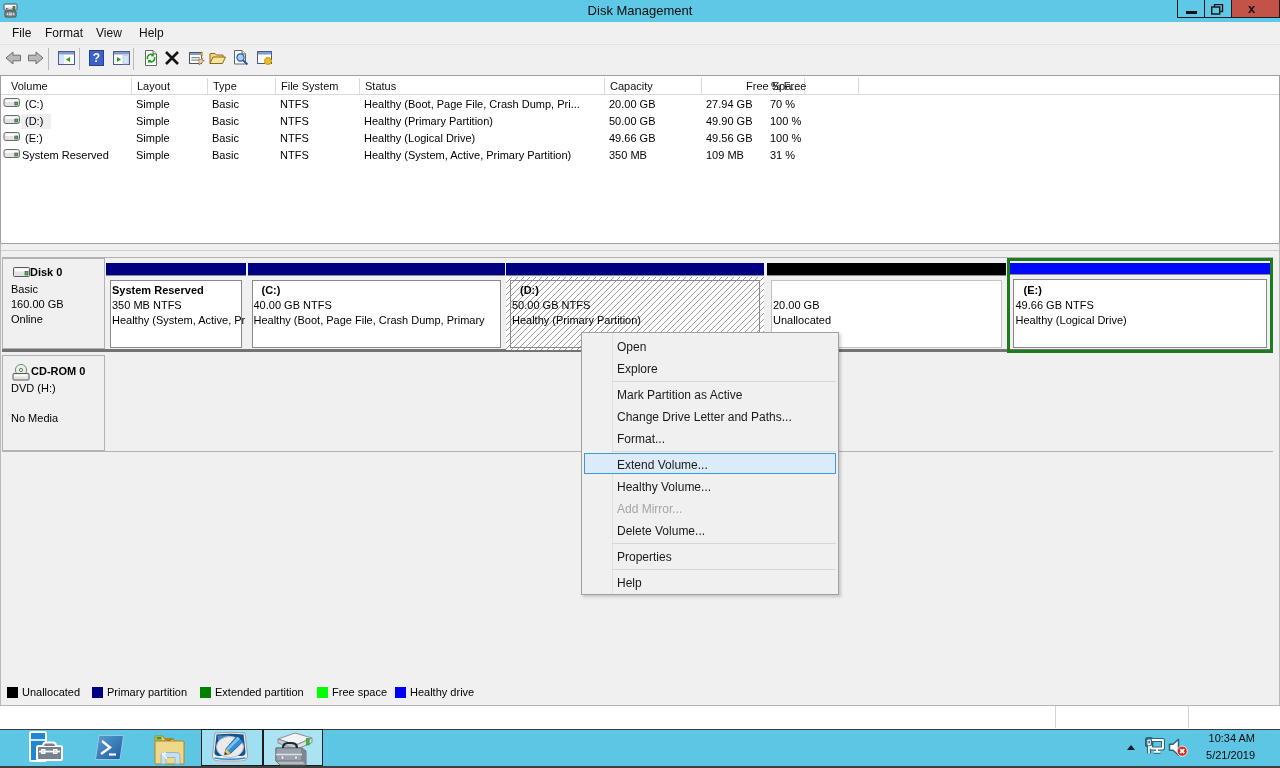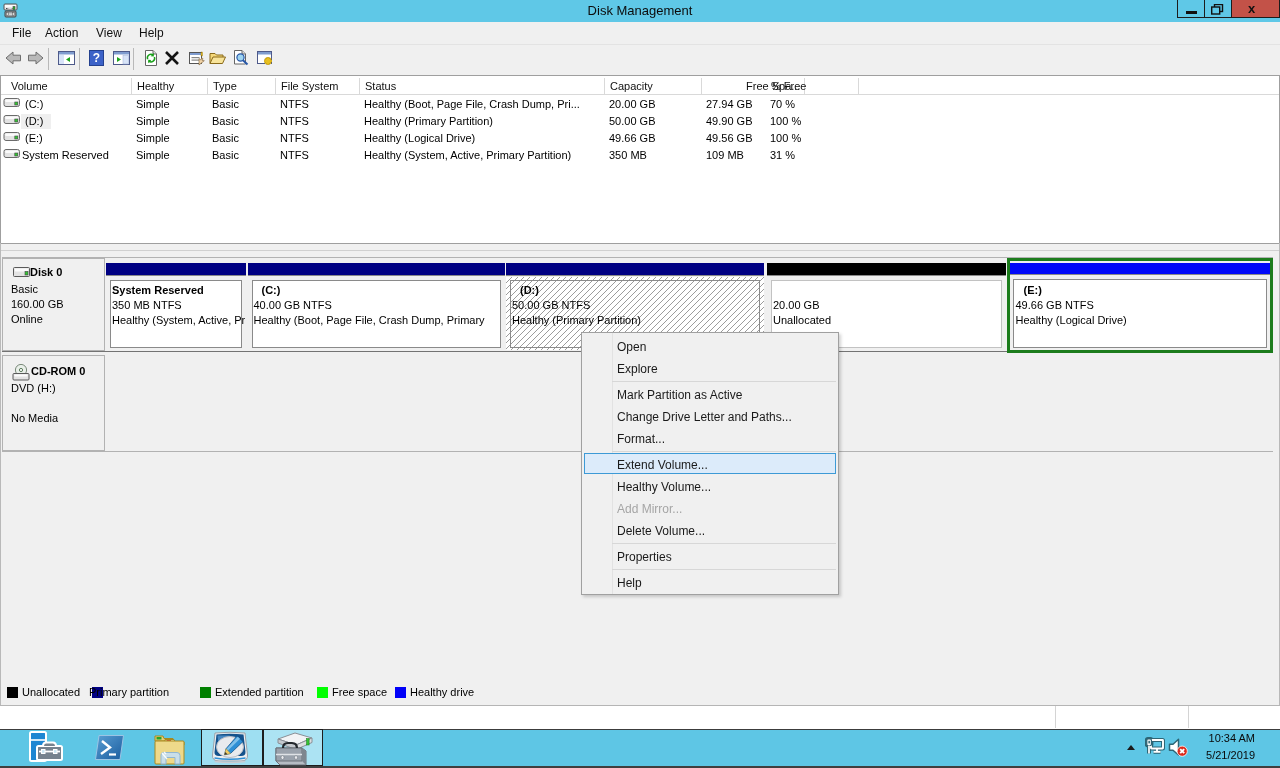--- a/index.html
+++ b/index.html
@@ -79,21 +79,21 @@
 <div class="abs capbtn" id="btnclose"></div>
 <div class="abs" style="left:1186px;top:11px;width:11px;height:3px;background:#111"></div>
 <svg class="abs" style="left:1211px;top:4px" width="13" height="11" viewBox="0 0 13 11">
   <rect x="3.5" y="0.5" width="8" height="7" fill="none" stroke="#111" stroke-width="1.4"></rect>
   <rect x="0.7" y="3" width="8" height="7" fill="#5fc8e7" stroke="#111" stroke-width="1.4"></rect>
 </svg>
 <div class="abs" style="left:1248px;top:2px;width:16px;height:14px;font-size:13px;font-weight:bold;color:#111;line-height:14px">x</div>
 
 <div class="abs" id="menubar"></div>
 <div class="abs menuitem" style="left:12px">File</div>
-<div class="abs menuitem" style="left:45px">Action</div>
+<div class="abs menuitem" style="left:45px">Format</div>
 <div class="abs menuitem" style="left:96px">View</div>
 <div class="abs menuitem" style="left:139px">Help</div>
 
 <div class="abs" id="toolbar"></div>
 <div class="abs tsep" style="left:48px;top:48px"></div>
 <div class="abs tsep" style="left:79px;top:48px"></div>
 <div class="abs tsep" style="left:133px;top:48px"></div>
 
 <svg class="abs ticon" style="left:5px" width="17" height="16" viewBox="0 0 17 16">
   <path d="M1 8 L8 2 L8 5.2 L15.5 5.2 L15.5 10.8 L8 10.8 L8 14 Z" fill="#b9b9b9" stroke="#6e6e6e"></path>
@@ -150,21 +150,21 @@
   <rect x="0.5" y="1.5" width="14" height="12" fill="#fff" stroke="#4e5a8a"></rect>
   <rect x="1" y="2" width="13" height="2.5" fill="#7f9ccf"></rect>
   <circle cx="11" cy="11" r="3.4" fill="#e8c020" stroke="#8a6a10"></circle>
   <circle cx="11" cy="11" r="1.2" fill="#fff" stroke="#8a6a10"></circle>
   <path d="M11 7 L11 15 M7 11 L15 11 M8.2 8.2 L13.8 13.8 M13.8 8.2 L8.2 13.8" stroke="#e8c020" stroke-width="1.4"></path>
 </svg>
 
 <div class="abs" id="listview"></div>
 <div class="abs" id="lvheader">
   <div class="abs hcell" style="left:0;width:131px">Volume</div>
-  <div class="abs hcell" style="left:131px;width:76px;padding-left:5px">Healthy</div>
+  <div class="abs hcell" style="left:131px;width:76px;padding-left:5px">Layout</div>
   <div class="abs hcell" style="left:207px;width:68px;padding-left:5px">Type</div>
   <div class="abs hcell" style="left:275px;width:84px;padding-left:5px">File System</div>
   <div class="abs hcell" style="left:359px;width:245px;padding-left:5px">Status</div>
   <div class="abs hcell" style="left:604px;width:97px;padding-left:5px">Capacity</div>
   <div class="abs hcell" style="left:740px;width:64px;padding-left:5px">Free Spa...</div>
   <div class="abs hcell" style="left:765px;width:93px;padding-left:5px">% Free</div>
 </div>
 
 <div class="abs" style="left:21px;top:114px;width:30px;height:15px;background:#efefef"></div>
 <svg class="abs" id="vicons" style="left:3px;top:96px" width="18" height="70" viewBox="0 0 18 70">
@@ -213,21 +213,21 @@
   <div class="abs lvtext" style="left:212px">Basic</div>
   <div class="abs lvtext" style="left:280px">NTFS</div>
   <div class="abs lvtext" style="left:364px">Healthy (System, Active, Primary Partition)</div>
   <div class="abs lvtext" style="left:609px">350 MB</div>
   <div class="abs lvtext" style="left:706px">109 MB</div>
   <div class="abs lvtext" style="left:770px">31 %</div>
 </div>
 
 <div class="abs" style="left:0;top:250px;width:1280px;height:1px;background:#d0d0d0"></div>
 
-<div class="abs bandrow" style="top:257px;height:95px;border-top:1px solid #b2b2b2;border-bottom:1px solid #737373">
+<div class="abs bandrow" style="top:257px;height:95px;border-top:1px solid #b2b2b2;border-bottom:3px solid #737373">
   <div class="abs bandlabel">
     <svg class="abs" style="left:10px;top:8px" width="17" height="10" viewBox="0 0 17 10">
       <rect x="0.5" y="0.5" width="16" height="9" rx="1" fill="#e3e3e3" stroke="#5a5a5a"></rect>
       <rect x="1.8" y="1.6" width="13.4" height="3" rx="1" fill="#fbfbfb"></rect>
       <rect x="12" y="4.5" width="3" height="3.5" fill="#35c435" stroke="#444" stroke-width="0.6"></rect>
     </svg>
     <div class="abs" style="left:27px;top:7px;font-weight:bold;font-size:11px">Disk 0</div>
     <div class="abs" style="left:8px;top:23px;line-height:15px">Basic<br>160.00 GB<br>Online</div>
   </div>
 
@@ -280,21 +280,21 @@
       <rect x="2.2" y="10.6" width="13.4" height="2" rx="1" fill="#fbfbfb"></rect>
     </svg>
     <div class="abs" style="left:28px;top:9px;font-weight:bold;font-size:11px">CD-ROM 0</div>
     <div class="abs" style="left:8px;top:25px;line-height:15px">DVD (H:)<br><br>No Media</div>
   </div>
 </div>
 
 <div class="abs lgsq" style="left:7px;background:#000"></div>
 <div class="abs lgtx" style="left:22px">Unallocated</div>
 <div class="abs lgsq" style="left:92px;background:#000082"></div>
-<div class="abs lgtx" style="left:89px">Primary partition</div>
+<div class="abs lgtx" style="left:107px">Primary partition</div>
 <div class="abs lgsq" style="left:200px;background:#008000"></div>
 <div class="abs lgtx" style="left:215px">Extended partition</div>
 <div class="abs lgsq" style="left:317px;background:#00ff00"></div>
 <div class="abs lgtx" style="left:332px">Free space</div>
 <div class="abs lgsq" style="left:395px;background:#0000f8"></div>
 <div class="abs lgtx" style="left:410px">Healthy drive</div>
 
 <div class="abs" id="cmenu">
   <div class="abs" id="cgutter"></div>
   <div class="abs" id="mihl"></div>

